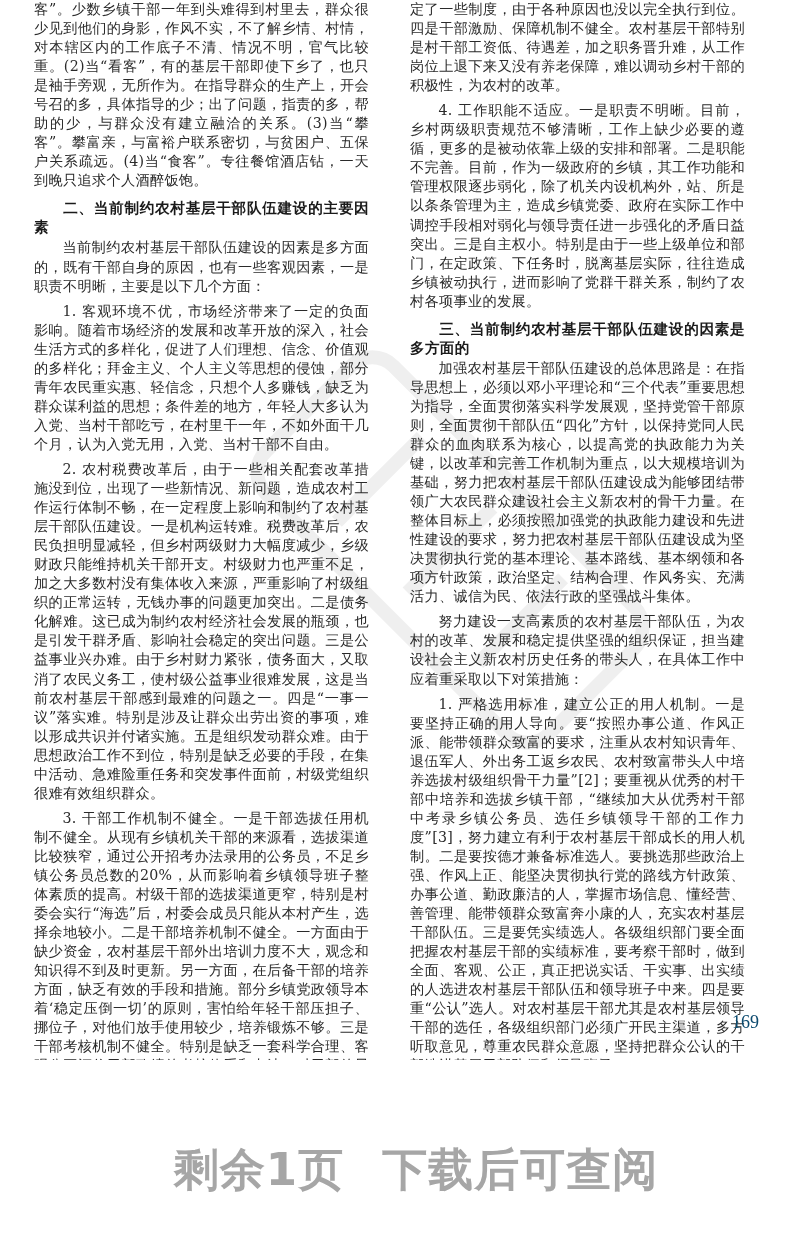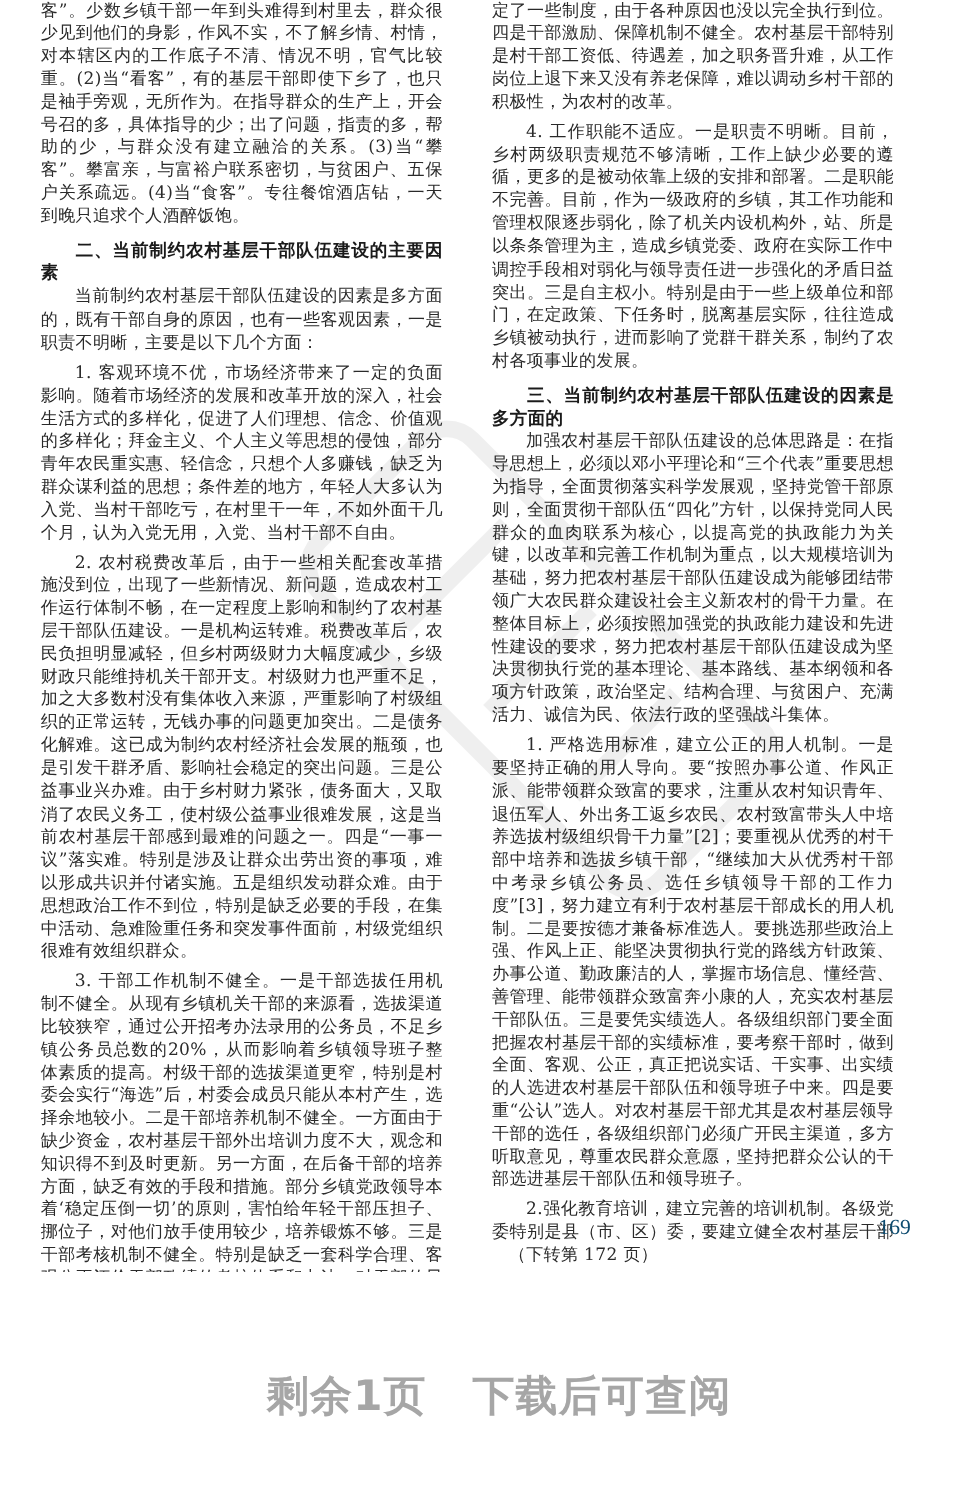--- a/index.html
+++ b/index.html
@@ -7,32 +7,32 @@
          font-family: "DejaVu Serif", "Liberation Serif", serif; color: #2a2a2a; }
   .page { position: absolute; left: 0; top: 0; width: 800px; height: 1060px; background: #fff; }
   .col { position: absolute; top: 0; width: 335px; font-size: 14.2px; line-height: 19.05px;
          text-align: justify; letter-spacing: 0.3px; }
   .col.left { left: 34px; }
   .col.right { left: 410px; }
   .col p { margin: 0; }
   .col p.indent { text-indent: 2em; }
   .col p.item { text-indent: 2em; margin-top: 6px; }
   .col h2 { margin: 4px 0 0 0; font-size: 14.6px; line-height: 19px; font-weight: bold;
-            text-indent: 2em; color: #1a1a1a; font-family: Liberation Sans, sans-serif; }
+            text-indent: 2em; color: #1a1a1a; font-family: Liberation Mono, monospace; }
   .col .gap { height: 6px; }
   .footer-line { position: absolute; left: 148px; top: 1019px; font-size: 16.5px; color: #b5b5b5;
                  font-family: "Liberation Serif", "DejaVu Serif", serif; white-space: nowrap; letter-spacing: 0.1px; }
   .footer-line .url { margin-left: 22px; }
   .page-number { position: absolute; left: 732px; top: 1012px; font-size: 18px; color: #0c4a6e;
                  font-family: "Liberation Serif", "DejaVu Serif", serif; }
   .watermark { position: absolute; left: 240px; top: 290px; width: 420px; height: 520px;
                pointer-events: none; opacity: 0.06; }
   .remaining-banner { position: absolute; left: 0; top: 1060px; width: 800px; height: 179px; background: #fff; }
   .remaining-text { position: absolute; left: 0; right: 0; top: 80px; text-align: center;
-                    font-size: 35px; font-weight: bold; color: #a6a6a6; letter-spacing: 1px;
+                    font-size: 45px; font-weight: bold; color: #a6a6a6; letter-spacing: 1px;
                     font-family: "DejaVu Sans", "Liberation Sans", sans-serif; padding-left: 32px; }
   .remaining-text .sep { display: inline-block; width: 38px; }
 </style>
 </head>
 <body>
 
 <div class="page">
 
   <svg class="watermark" viewBox="0 0 420 520">
     <g transform="rotate(-45 210 260)" fill="none" stroke="#000" stroke-width="14">
@@ -51,21 +51,22 @@
     <p class="item">1. 客观环境不优，市场经济带来了一定的负面影响。随着市场经济的发展和改革开放的深入，社会生活方式的多样化，促进了人们理想、信念、价值观的多样化；拜金主义、个人主义等思想的侵蚀，部分青年农民重实惠、轻信念，只想个人多赚钱，缺乏为群众谋利益的思想；条件差的地方，年轻人大多认为入党、当村干部吃亏，在村里干一年，不如外面干几个月，认为入党无用，入党、当村干部不自由。</p>
     <p class="item">2. 农村税费改革后，由于一些相关配套改革措施没到位，出现了一些新情况、新问题，造成农村工作运行体制不畅，在一定程度上影响和制约了农村基层干部队伍建设。一是机构运转难。税费改革后，农民负担明显减轻，但乡村两级财力大幅度减少，乡级财政只能维持机关干部开支。村级财力也严重不足，加之大多数村没有集体收入来源，严重影响了村级组织的正常运转，无钱办事的问题更加突出。二是债务化解难。这已成为制约农村经济社会发展的瓶颈，也是引发干群矛盾、影响社会稳定的突出问题。三是公益事业兴办难。由于乡村财力紧张，债务面大，又取消了农民义务工，使村级公益事业很难发展，这是当前农村基层干部感到最难的问题之一。四是“一事一议”落实难。特别是涉及让群众出劳出资的事项，难以形成共识并付诸实施。五是组织发动群众难。由于思想政治工作不到位，特别是缺乏必要的手段，在集中活动、急难险重任务和突发事件面前，村级党组织很难有效组织群众。</p>
     <p class="item">3. 干部工作机制不健全。一是干部选拔任用机制不健全。从现有乡镇机关干部的来源看，选拔渠道比较狭窄，通过公开招考办法录用的公务员，不足乡镇公务员总数的20%，从而影响着乡镇领导班子整体素质的提高。村级干部的选拔渠道更窄，特别是村委会实行“海选”后，村委会成员只能从本村产生，选择余地较小。二是干部培养机制不健全。一方面由于缺少资金，农村基层干部外出培训力度不大，观念和知识得不到及时更新。另一方面，在后备干部的培养方面，缺乏有效的手段和措施。部分乡镇党政领导本着‘稳定压倒一切’的原则，害怕给年轻干部压担子、挪位子，对他们放手使用较少，培养锻炼不够。三是干部考核机制不健全。特别是缺乏一套科学合理、客观公正评价干部政绩的考核体系和办法，对干部的显绩与潜绩难以进行科学有效的判定和考评。如何充分调动乡、村干部的积极性，加强对他们的监督管理和考核，各地没有形成一套有效的机制，即使制</p>
   </div>
 
   <div class="col right">
     <p>定了一些制度，由于各种原因也没以完全执行到位。四是干部激励、保障机制不健全。农村基层干部特别是村干部工资低、待遇差，加之职务晋升难，从工作岗位上退下来又没有养老保障，难以调动乡村干部的积极性，为农村的改革。</p>
     <p class="item">4. 工作职能不适应。一是职责不明晰。目前，乡村两级职责规范不够清晰，工作上缺少必要的遵循，更多的是被动依靠上级的安排和部署。二是职能不完善。目前，作为一级政府的乡镇，其工作功能和管理权限逐步弱化，除了机关内设机构外，站、所是以条条管理为主，造成乡镇党委、政府在实际工作中调控手段相对弱化与领导责任进一步强化的矛盾日益突出。三是自主权小。特别是由于一些上级单位和部门，在定政策、下任务时，脱离基层实际，往往造成乡镇被动执行，进而影响了党群干群关系，制约了农村各项事业的发展。</p>
     <div class="gap"></div>
     <h2>三、当前制约农村基层干部队伍建设的因素是多方面的</h2>
-    <p class="indent">加强农村基层干部队伍建设的总体思路是：在指导思想上，必须以邓小平理论和“三个代表”重要思想为指导，全面贯彻落实科学发展观，坚持党管干部原则，全面贯彻干部队伍“四化”方针，以保持党同人民群众的血肉联系为核心，以提高党的执政能力为关键，以改革和完善工作机制为重点，以大规模培训为基础，努力把农村基层干部队伍建设成为能够团结带领广大农民群众建设社会主义新农村的骨干力量。在整体目标上，必须按照加强党的执政能力建设和先进性建设的要求，努力把农村基层干部队伍建设成为坚决贯彻执行党的基本理论、基本路线、基本纲领和各项方针政策，政治坚定、结构合理、与贫困户、充满活力、诚信为民、依法行政的坚强战斗集体。</p>
+    <p class="indent">加强农村基层干部队伍建设的总体思路是：在指导思想上，必须以邓小平理论和“三个代表”重要思想为指导，全面贯彻落实科学发展观，坚持党管干部原则，全面贯彻干部队伍“四化”方针，以保持党同人民群众的血肉联系为核心，以提高党的执政能力为关键，以改革和完善工作机制为重点，以大规模培训为基础，努力把农村基层干部队伍建设成为能够团结带领广大农民群众建设社会主义新农村的骨干力量。在整体目标上，必须按照加强党的执政能力建设和先进性建设的要求，努力把农村基层干部队伍建设成为坚决贯彻执行党的基本理论、基本路线、基本纲领和各项方针政策，政治坚定、结构合理、作风务实、充满活力、诚信为民、依法行政的坚强战斗集体。</p>
+    <p class="item">努力建设一支高素质的农村基层干部队伍，为农村的改革、发展和稳定提供坚强的组织保证，担当建设社会主义新农村历史任务的带头人，在具体工作中应着重采取以下对策措施：</p>
     <p class="item">1. 严格选用标准，建立公正的用人机制。一是要坚持正确的用人导向。要“按照办事公道、作风正派、能带领群众致富的要求，注重从农村知识青年、退伍军人、外出务工返乡农民、农村致富带头人中培养选拔村级组织骨干力量”[2]；要重视从优秀的村干部中培养和选拔乡镇干部，“继续加大从优秀村干部中考录乡镇公务员、选任乡镇领导干部的工作力度”[3]，努力建立有利于农村基层干部成长的用人机制。二是要按德才兼备标准选人。要挑选那些政治上强、作风上正、能坚决贯彻执行党的路线方针政策、办事公道、勤政廉洁的人，掌握市场信息、懂经营、善管理、能带领群众致富奔小康的人，充实农村基层干部队伍。三是要凭实绩选人。各级组织部门要全面把握农村基层干部的实绩标准，要考察干部时，做到全面、客观、公正，真正把说实话、干实事、出实绩的人选进农村基层干部队伍和领导班子中来。四是要重“公认”选人。对农村基层干部尤其是农村基层领导干部的选任，各级组织部门必须广开民主渠道，多方听取意见，尊重农民群众意愿，坚持把群众公认的干部选进基层干部队伍和领导班子。</p>
     <p class="item"><span>2.强化教育培训，建立完善的培训机制。各级党委特别是县（市、区）委，要建立健全农村基层干部</span><span style="margin-left:14px;">（下转第 172 页）</span></p>
   </div>
 
   <div class="page-number">169</div>
 </div>
 
 <div class="remaining-banner">
   <div class="remaining-text">
     <span>剩余1页</span><span class="sep"></span><span>下载后可查阅</span>

